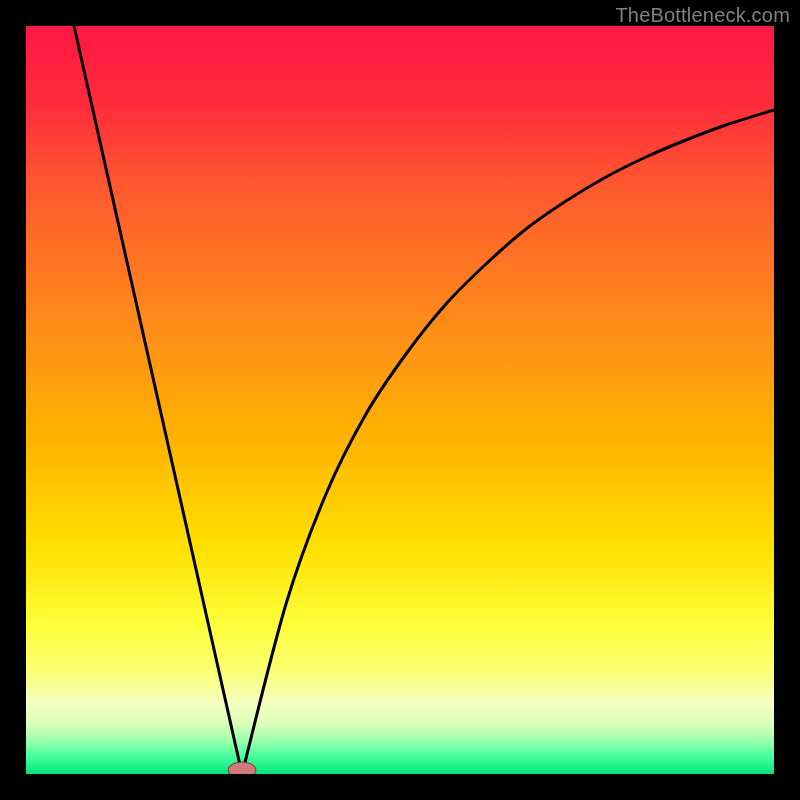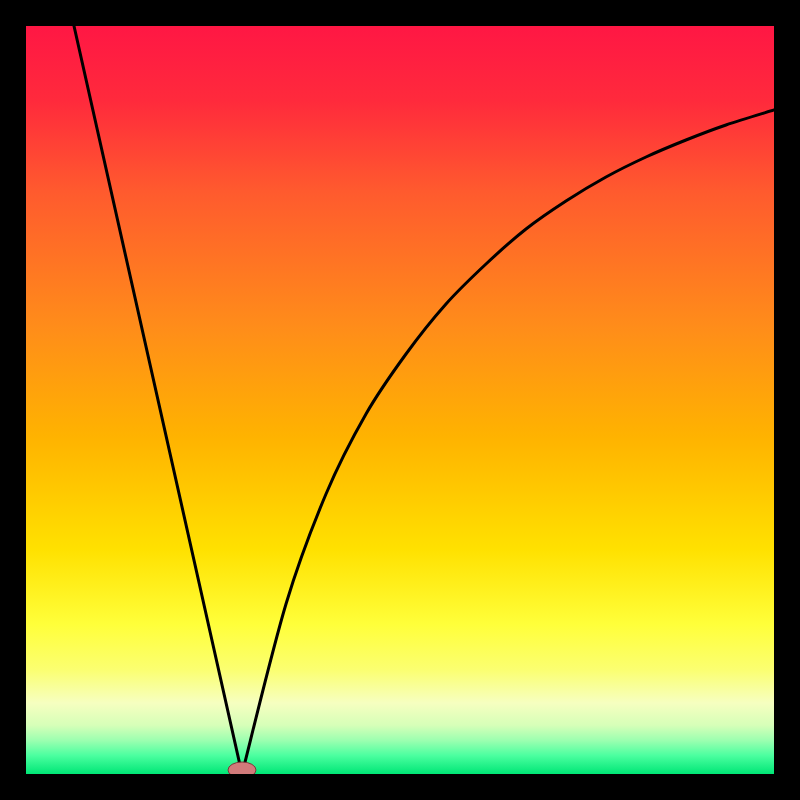--- a/index.html
+++ b/index.html
@@ -35,20 +35,21 @@
     font-size: 20px;
     letter-spacing: 0.2px;
     z-index: 5;
   }
 </style>
 </head>
 <body>
 
 <div class="frame">
 
+  <div class="watermark">TheBottleneck.com</div>
 
   <div class="plot-area">
     <svg id="chart-svg" width="748" height="748" viewBox="0 0 748 748">
       <defs>
         <linearGradient id="bg-grad" x1="0" y1="0" x2="0" y2="1">
             <stop offset="0%" stop-color="#ff1744"></stop>
             <stop offset="10%" stop-color="#ff2a3c"></stop>
             <stop offset="22%" stop-color="#ff5a2e"></stop>
             <stop offset="40%" stop-color="#ff8c1a"></stop>
             <stop offset="55.00000000000001%" stop-color="#ffb300"></stop>

